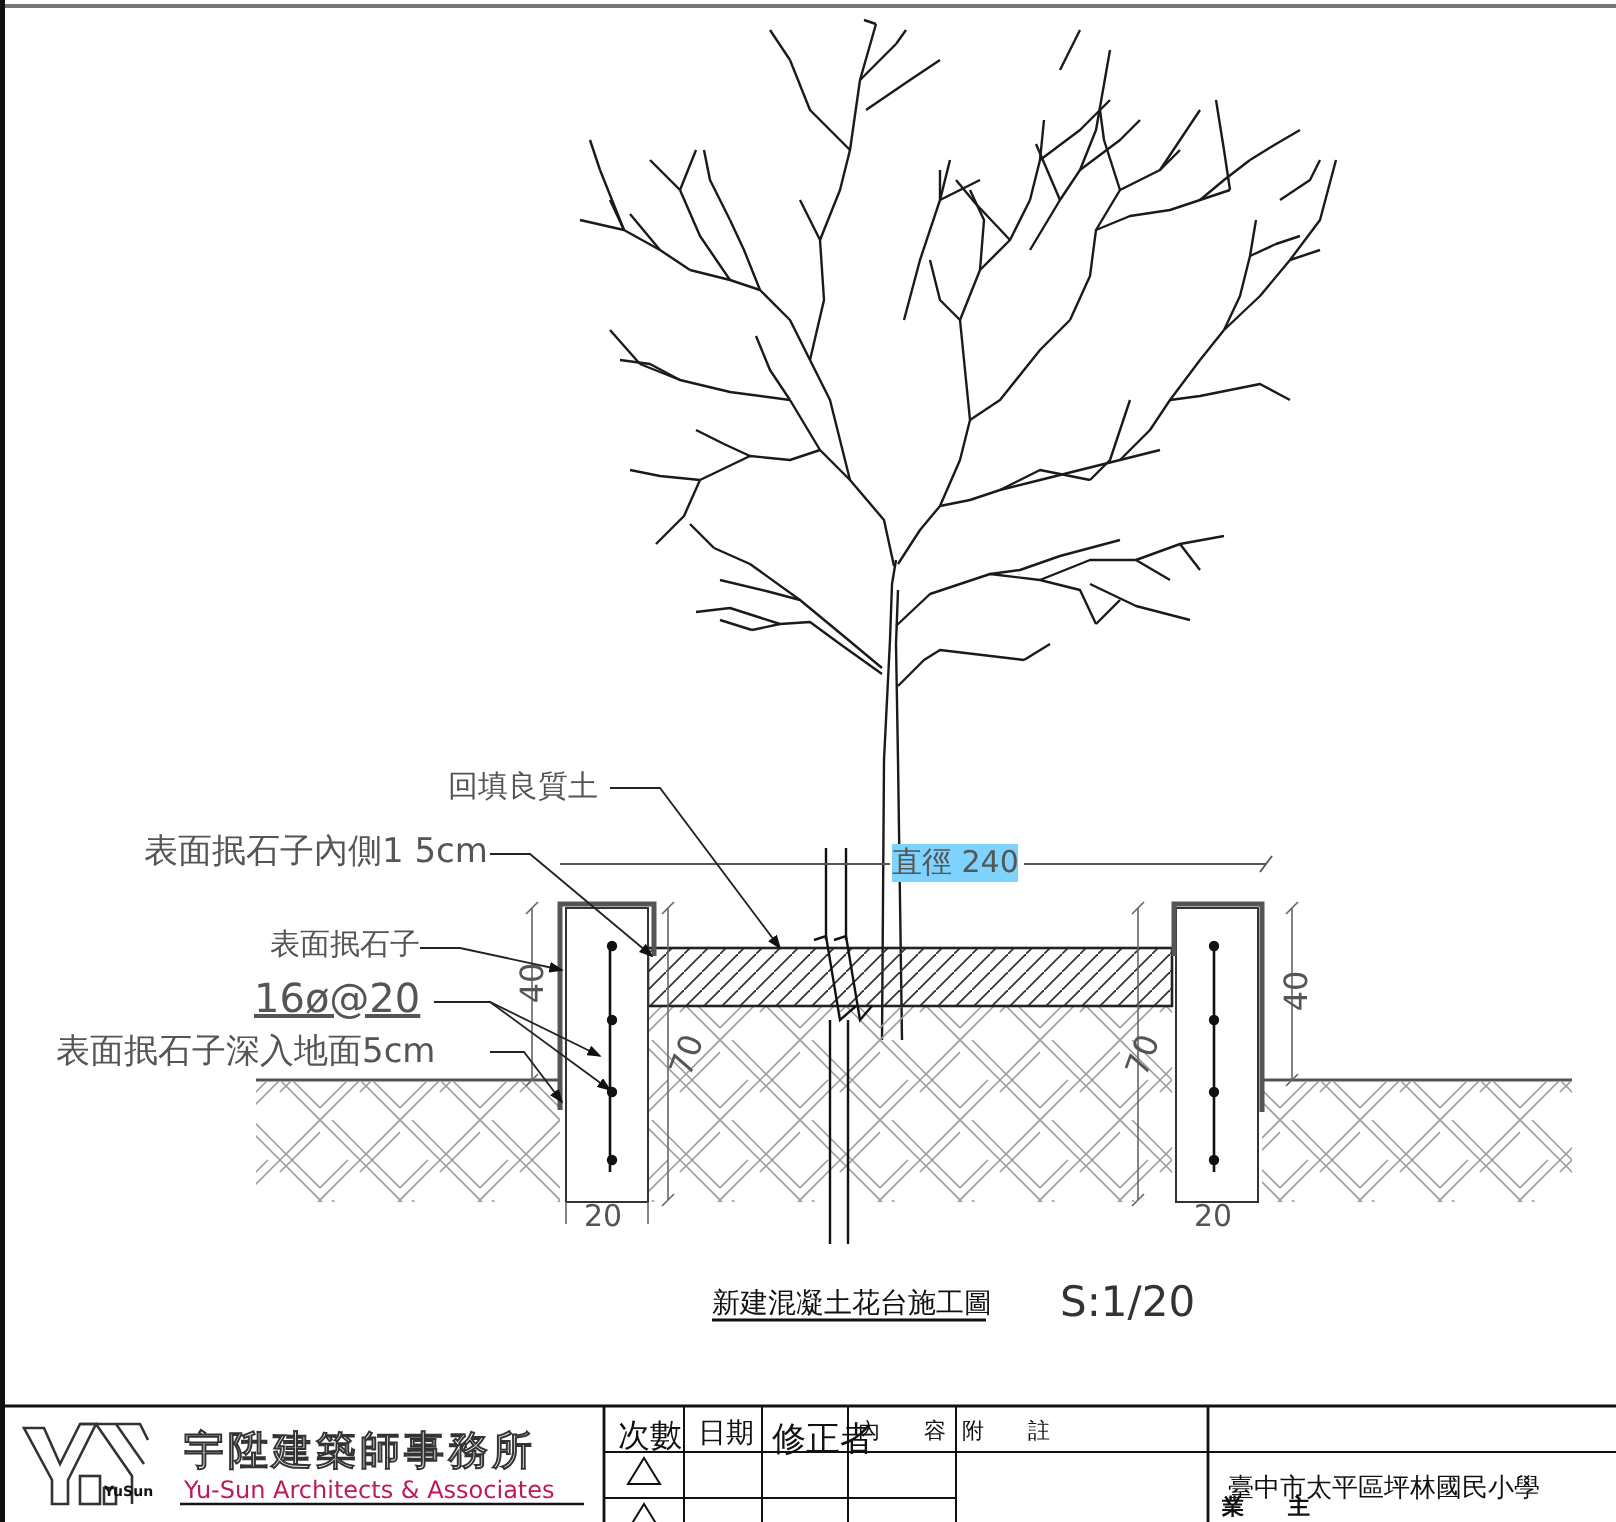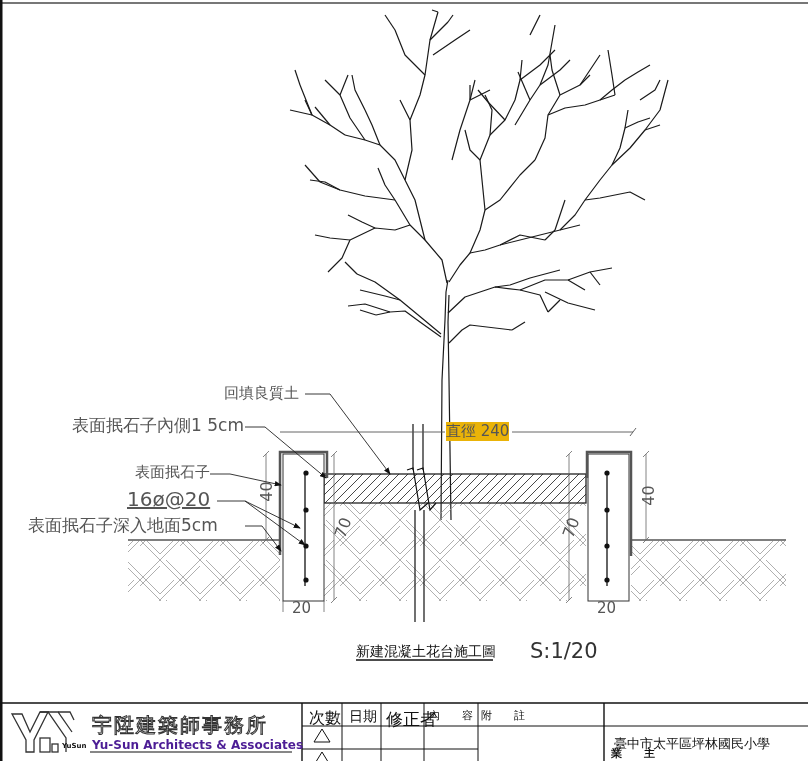--- a/index.html
+++ b/index.html
@@ -221,35 +221,35 @@
     <rect x="40" y="738" width="10" height="14"></rect>
     <rect x="52" y="744" width="6" height="8"></rect>
   </g>
 </svg>
 
 <div class="label" style="left:224px; top:384px; font-size:15px;">回填良質土</div>
 <div class="label" style="left:72px; top:414px; font-size:17px;">表面抿石子內側1 5cm</div>
 <div class="label" style="left:135px; top:463px; font-size:15px;">表面抿石子</div>
 <div class="label" style="left:127px; top:487px; font-size:20px;text-decoration:underline;">16ø@20</div>
 <div class="label" style="left:28px; top:514px; font-size:17px;">表面抿石子深入地面5cm</div>
-<div class="label" style="left:446px; top:422px; font-size:15px; background:#eab308;">直徑 240</div>
+<div class="label" style="left:446px; top:422px; font-size:15px; background:#7dd3fc;">直徑 240</div>
 
 <div class="label" style="left:256px; top:482px; font-size:16px; transform:rotate(-90deg);">40</div>
 <div class="label" style="left:333px; top:518px; font-size:16px; transform:rotate(-70deg);">70</div>
 <div class="label" style="left:292px; top:599px; font-size:15px;">20</div>
 <div class="label" style="left:638px; top:486px; font-size:16px; transform:rotate(-90deg);">40</div>
 <div class="label" style="left:561px; top:518px; font-size:16px; transform:rotate(-70deg);">70</div>
 <div class="label" style="left:597px; top:599px; font-size:15px;">20</div>
 
 <div class="label" style="left:356px; top:643px; font-size:14px; color:#111;">新建混凝土花台施工圖</div>
 <div class="label" style="left:502px; top:639px; font-size:21px; color:#333;margin-left:28px;">S:1/20</div>
 
 <div class="tb" style="left:92px; top:712px; font-size:20px; letter-spacing:2px; color:#fff; -webkit-text-stroke:1px #333;">宇陞建築師事務所</div>
-<div class="tb" style="left:62px; top:742px; font-size:7px; font-weight:bold;">YuSun</div>
-<div class="tb" style="left:92px; top:738px; font-size:12px; font-weight:bold; color:#4c1d95;">Yu-Sun Architects &amp; Associates</div>
+<div class="tb" style="left:52px; top:742px; font-size:7px; font-weight:bold;">YuSun</div>
+<div class="tb" style="left:92px; top:738px; font-size:12px; font-weight:normal; color:#be185d;">Yu-Sun Architects &amp; Associates</div>
 
 <div class="tb" style="left:309px; top:708px; font-size:16px;">次數</div>
 <div class="tb" style="left:349px; top:708px; font-size:14px;">日期</div>
 <div class="tb" style="left:386px; top:708px; font-size:17px;">修正者</div>
 <div class="tb" style="left:429px; top:708px; font-size:11px;text-align:center;">內　　容</div>
 <div class="tb" style="left:481px; top:708px; font-size:11px;">附　　註</div>
 
 <div class="tb" style="left:611px; top:708px; font-size:11px; font-weight:bold;margin-top:38px;">業　　主</div>
 <div class="tb" style="left:614px; top:735px; font-size:13px;">臺中市太平區坪林國民小學</div>
 

